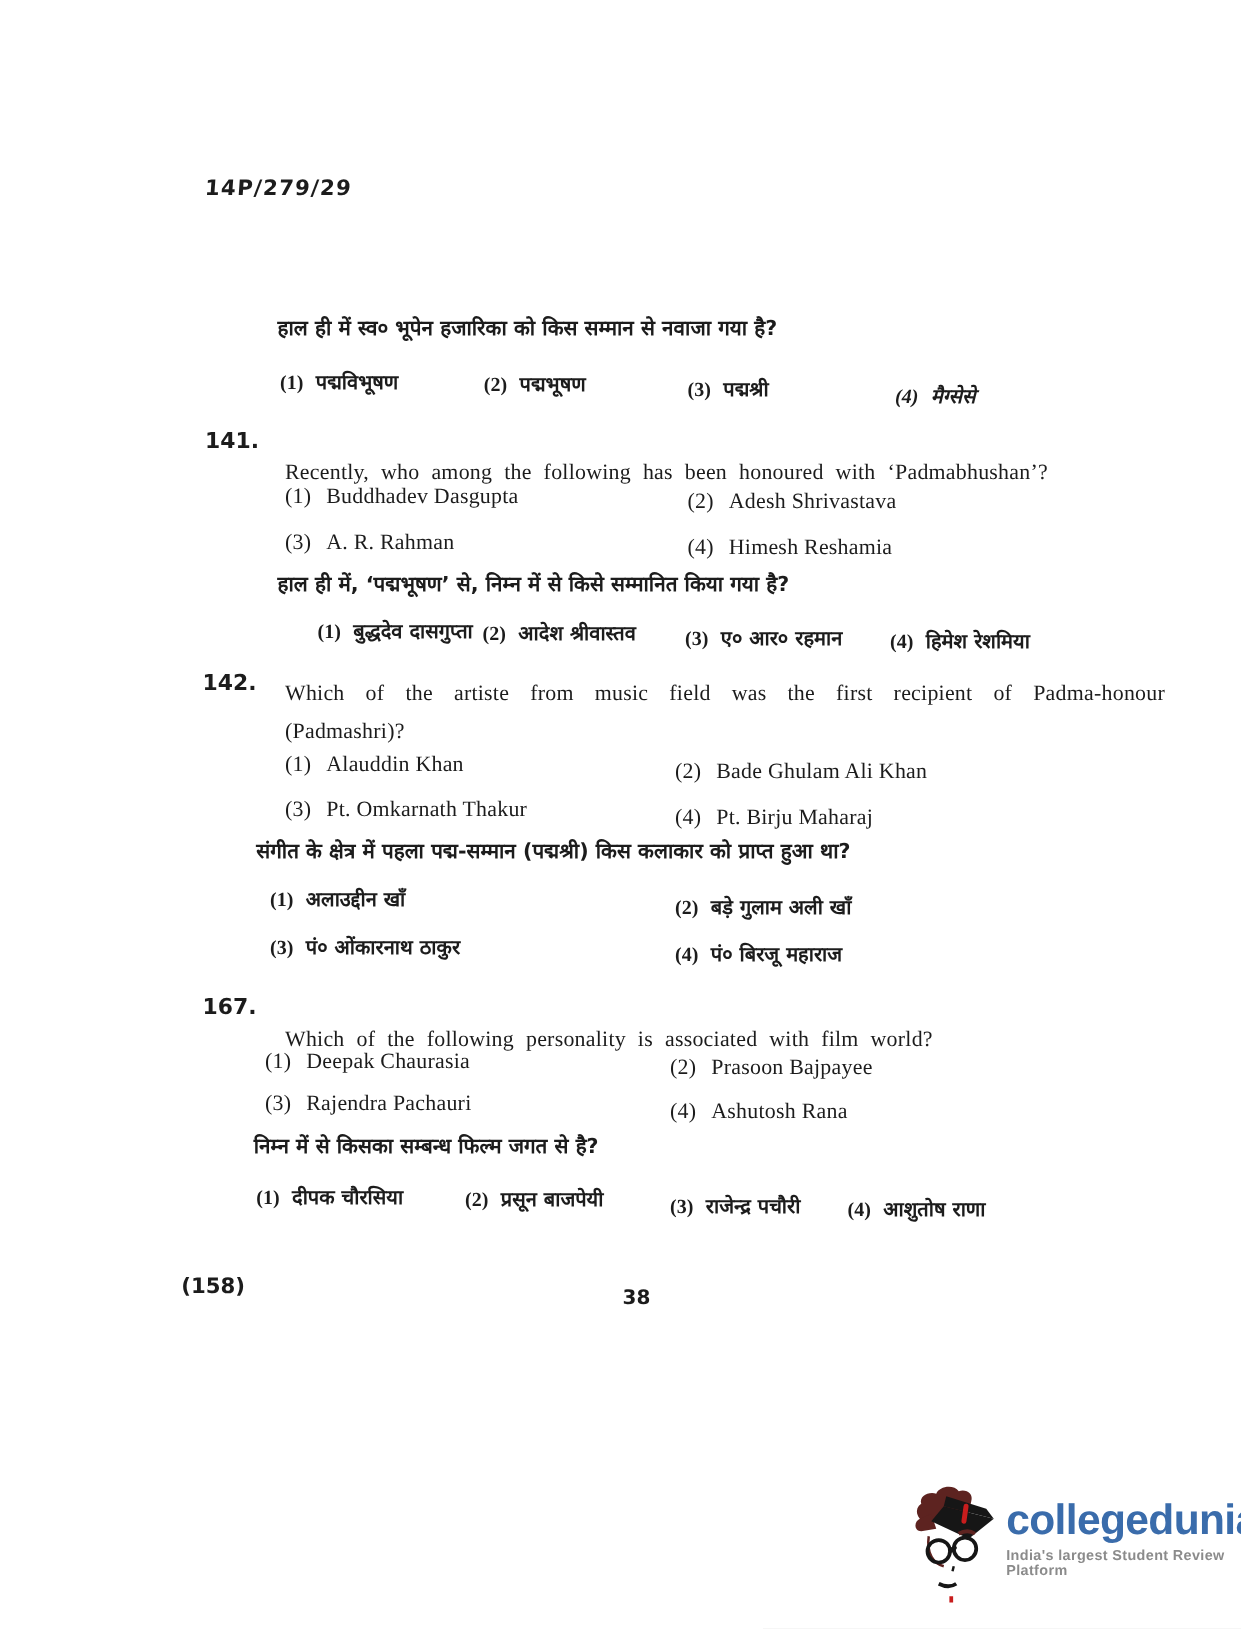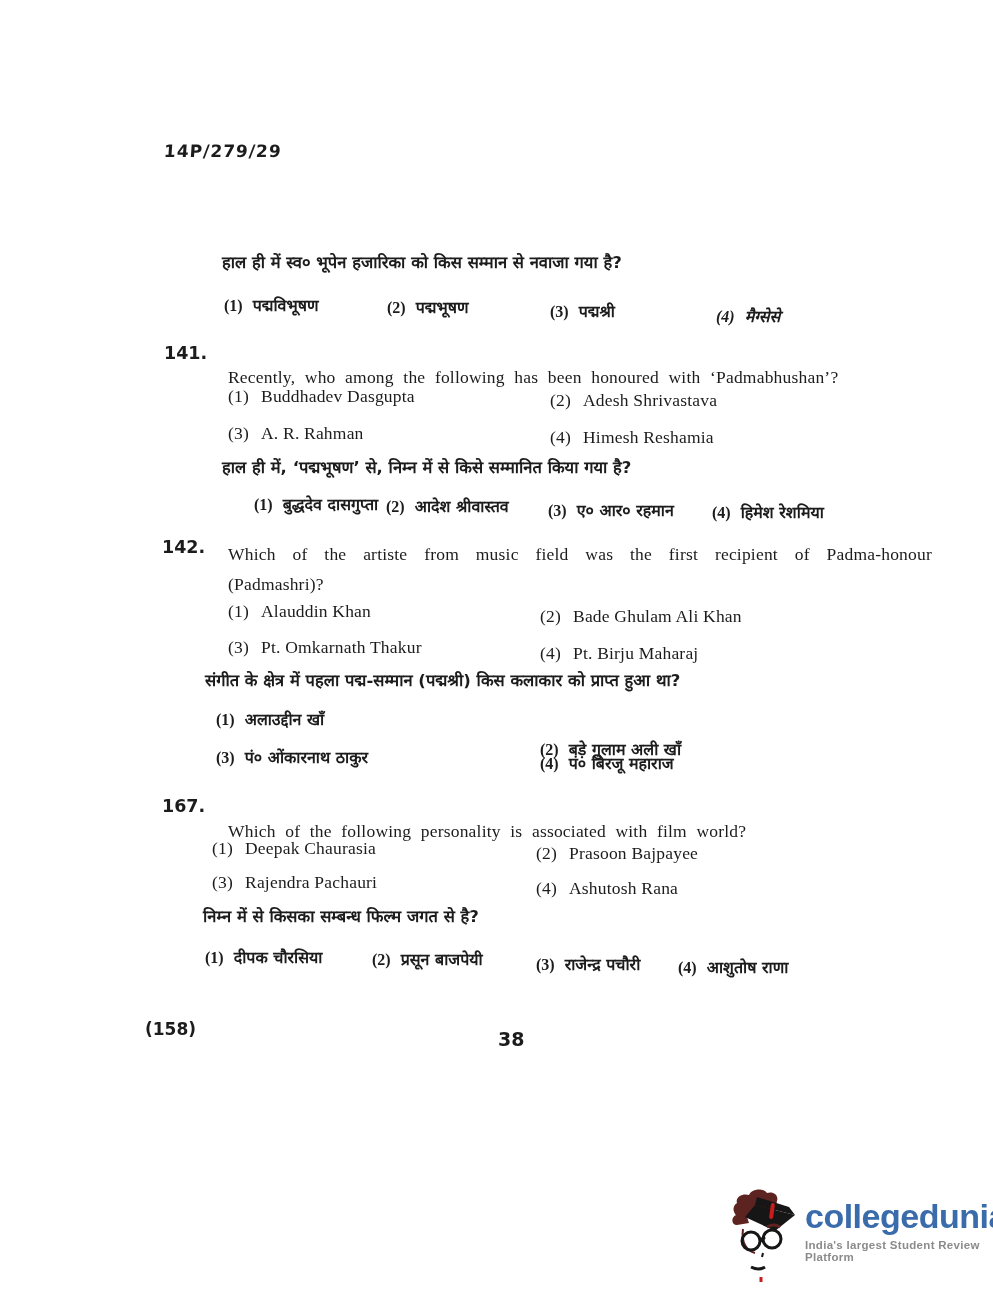--- a/index.html
+++ b/index.html
@@ -36,21 +36,21 @@
     font-weight:700;font-size:16px;white-space:nowrap;text-align:center;
   }
   .hi-q{font-size:16.5px;}
   .hi-opt .num{margin-right:10px;font-family:"Liberation Serif",serif;font-weight:700;}
   .footer-left{
     font-family:"DejaVu Sans",sans-serif;
     font-weight:bold;font-size:17px;
   }
   .page-num{
     font-family:"DejaVu Sans",sans-serif;
-    font-weight:bold;font-size:19px;
+    font-weight:bold;font-size:16px;
   }
   
   .logo{display:flex;align-items:flex-start;}
   .logo-text{margin-left:6px;margin-top:14px;}
   .brand-row{display:flex;align-items:flex-start;}
   .brand{
     font-family:"Liberation Sans",sans-serif;
     font-weight:bold;font-size:34px;line-height:34px;
     letter-spacing:-0.5px;
   }
@@ -124,21 +124,21 @@
     <span class="num">(3)</span><span>Pt. Omkarnath Thakur</span>
   </div>
   <div class="abs en-opt" style="top:643px;left:540px;">
     <span class="num">(4)</span><span></span><span>Pt. Birju Maharaj</span>
   </div>
 
   <div class="abs hi hi-q" style="top:668px;left:205px;">संगीत के क्षेत्र में पहला पद्म-सम्मान (पद्मश्री) किस कलाकार को प्राप्त हुआ था?</div>
   <div class="abs hi hi-opt" style="top:708px;left:216px;">
     <span class="num">(1)</span><span>अलाउद्दीन खाँ</span>
   </div>
-  <div class="abs hi hi-opt" style="top:738px;left:540px;">
+  <div class="abs hi hi-opt" style="top:714px;left:540px;">
     <span class="num">(2)</span><span>बड़े गुलाम अली खाँ</span>
   </div>
   <div class="abs hi hi-opt" style="top:746px;left:216px;">
     <span class="num">(3)</span><span>पं० ओंकारनाथ ठाकुर</span>
   </div>
   <div class="abs hi hi-opt" style="top:752px;left:540px;">
     <span class="num">(4)</span><span>पं० बिरजू महाराज</span>
   </div>
 
   <div class="abs qnum" style="top:796px;left:162px;">167.</div>

